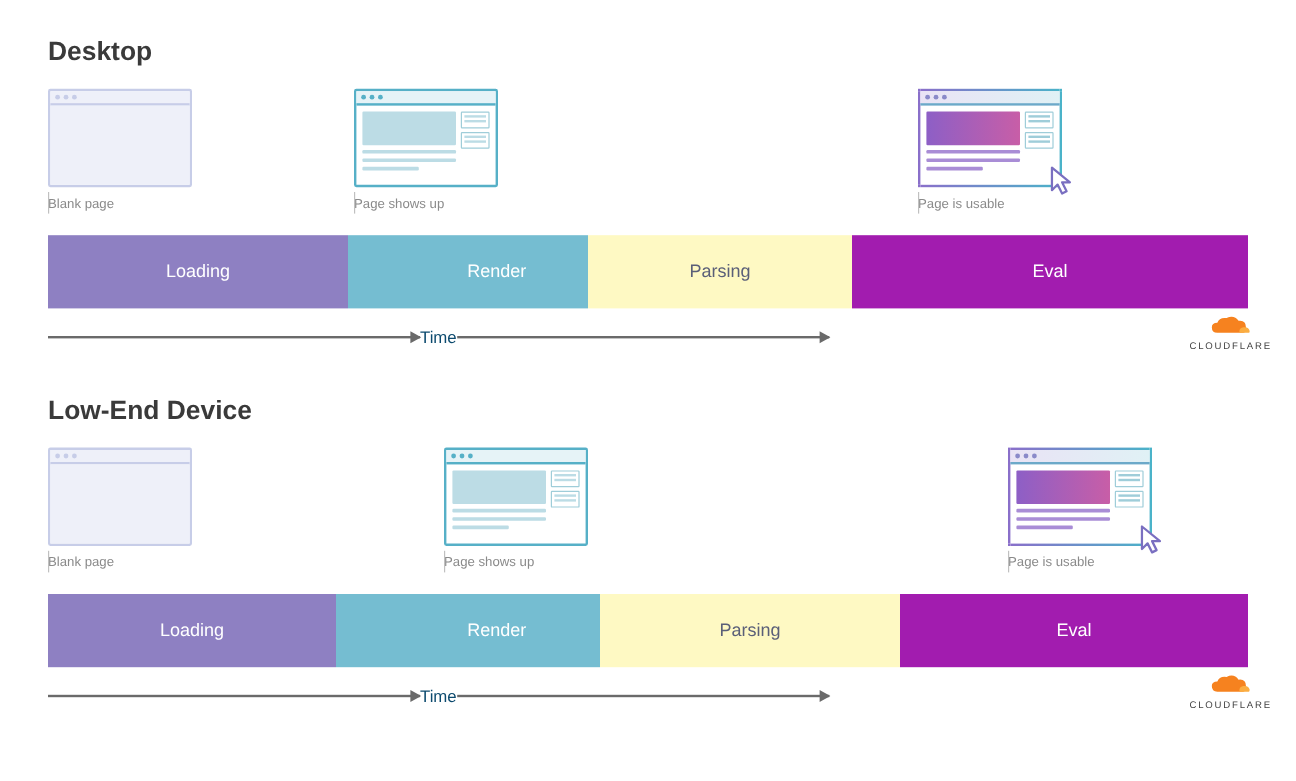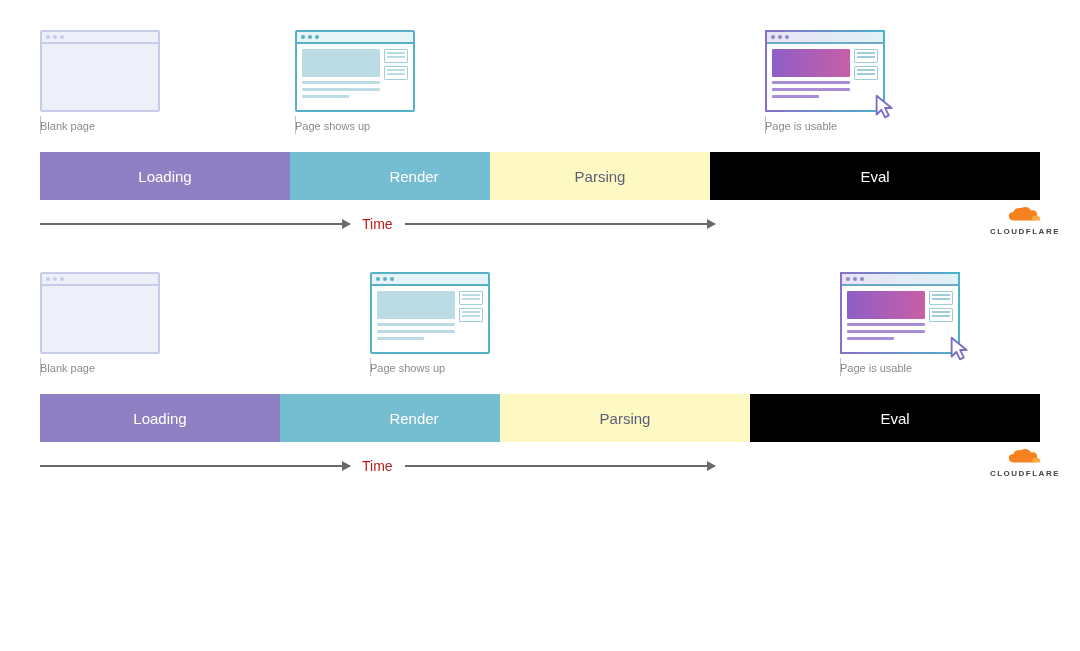--- a/index.html
+++ b/index.html
@@ -93,43 +93,42 @@
     position: absolute;
     right: -18px;
     bottom: -12px;
     width: 30px;
     height: 30px;
   }
   
   .timeline {
     display: flex;
     width: 100%;
-    height: 48px;
+    height: 61px;
     margin-top: 2px;
     justify-content: flex-end;
   }
   .phase {
     display: flex;
     align-items: center;
     justify-content: center;
     font-size: 15px;
     font-weight: 400;
     color: #fff;
   }
   .phase.loading { background: #8e80c2; }
   .phase.render  { background: #75bdd1; color: #fff; padding-left: 48px; }
   .phase.parsing { background: #fef9c3; color: #5a5f78; }
-  .phase.eval    { background: #000000; }
+  .phase.eval    { background: #a21caf; }
   
   .time-axis {
     display: flex;
     align-items: center;
     margin-top: 16px;
-    gap: 12px;
-    color: #b91c1c;
+    color: #0c4a6e;
     font-size: 14px;
   }
   .axis-line {
     height: 1.5px;
     background: #6a6a6a;
     position: relative;
   }
   .axis-line::after {
     content: "";
     position: absolute;
@@ -139,32 +138,33 @@
     border-top: 5px solid transparent;
     border-bottom: 5px solid transparent;
   }
   .logo {
     position: absolute;
     right: -20px;
     bottom: -4px;
     text-align: right;
     font-size: 8px;
     letter-spacing: 1.5px;
-    font-weight: 700;
+    font-weight: 400;
     color: #444;
   }
   .cloud-svg { display:block; margin: 0 auto 2px auto; }
   
   .tick { position: absolute; width: 1px; background: #c0c0c0; bottom: -2px; height: 18px; }
 </style>
 </head>
 <body>
 
 <div id="root">
     <div class="section">
+    <h2 class="section-title">Desktop</h2>
     <div class="browser-row">
       <div class="browser-window blank" style="left:0%">
     <div class="bw-frame">
       <div class="bw-title">
         <span class="bw-dot"></span>
               <span class="bw-dot"></span>
               <span class="bw-dot"></span>
       </div>
       <div class="bw-body"></div>
 
@@ -248,20 +248,21 @@
     </div>
     <div class="logo">
       <svg class="cloud-svg" width="40" height="20" viewBox="0 0 50 26">
     <path d="M38 20 L10 20 Q4 20 4 14 Q4 9 10 9 Q12 3 20 4 Q28 0 33 7 Q41 6 41 14 Q41 20 38 20 Z" fill="#f6821f"></path>
     <path d="M44 20 L34 20 Q33 15 38 14 Q44 13 45 18 Q45 20 44 20 Z" fill="#fbad41"></path>
   </svg>
       <div>CLOUDFLARE</div>
     </div>
   </div>
     <div class="section">
+    <h2 class="section-title">Low-End Device</h2>
     <div class="browser-row">
       <div class="browser-window blank" style="left:0%">
     <div class="bw-frame">
       <div class="bw-title">
         <span class="bw-dot"></span>
               <span class="bw-dot"></span>
               <span class="bw-dot"></span>
       </div>
       <div class="bw-body"></div>
 

